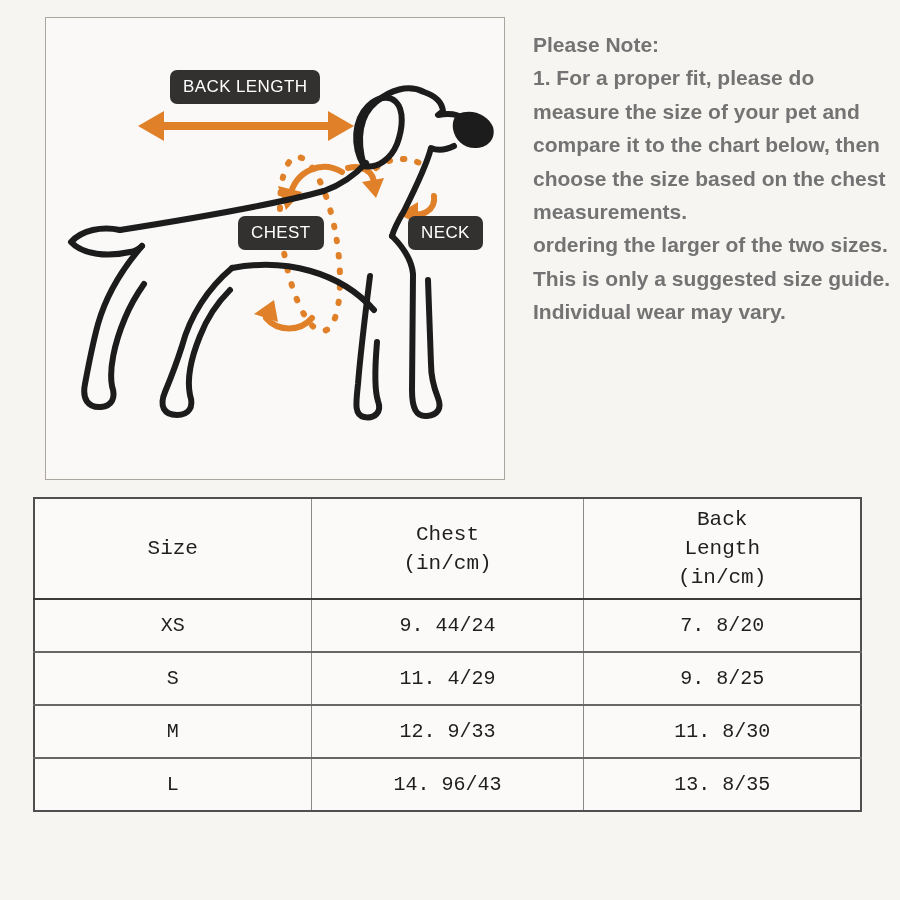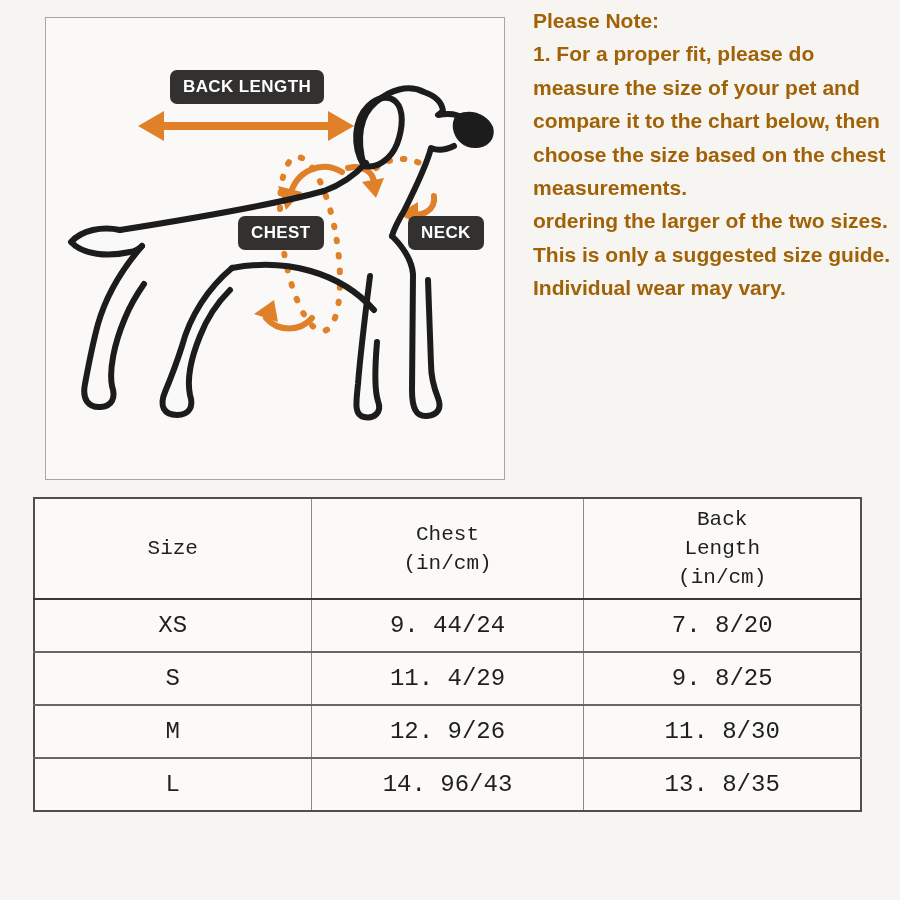--- a/index.html
+++ b/index.html
@@ -9,31 +9,31 @@
   .page { position:absolute; inset:0; width:900px; height:900px; background:#f6f5f2; }
 
   
   .diagram-box{
     position:absolute; left:45px; top:17px; width:460px; height:463px;
     background:#faf9f7; border:1px solid #aaa69f;
   }
   .diagram-box svg{ position:absolute; left:0; top:0; }
   .badge{
     position:absolute; background:#323130; color:#ffffff;
-    font-weight:bold; font-size:17px; letter-spacing:.4px;
+    font-weight:normal; font-size:17px; letter-spacing:.4px;
     padding:7px 13px; border-radius:7px; white-space:nowrap;
   }
   .badge-backlength{ left:124px; top:52px; }
   .badge-chest{ left:192px; top:198px; }
   .badge-neck{ left:362px; top:198px; }
 
   
   .note{
-    position:absolute; left:533px; top:4px; width:360px;
-    color:#a16207; font-size:21px; font-weight:600; line-height:33.4px;
+    position:absolute; left:533px; top:28px; width:360px;
+    color:#737373; font-size:21px; font-weight:600; line-height:33.4px;
   }
   .note-line{ white-space:nowrap; }
 
   
   table.size-table{
     position:absolute; left:33px; top:497px; width:829px;
     border-collapse:collapse; table-layout:fixed;
     background:#fbfaf8;
     font-family:"Liberation Mono","DejaVu Sans Mono", monospace;
     color:#1f1f1f;
@@ -44,21 +44,21 @@
   table.size-table col.c3{ width:33.5%; }
   table.size-table th, table.size-table td{
     border-left:1px solid #8a8a8a; border-right:1px solid #8a8a8a;
     text-align:center; vertical-align:middle; font-weight:normal;
   }
   table.size-table thead th{
     height:101px; font-size:21px; line-height:29px;
     white-space:pre-line; border-bottom:2px solid #3a3a3a;
   }
   table.size-table tbody td{
-    height:53px; font-size:24px; border-top:2px solid #676767;
+    height:53px; font-size:20px; border-top:2px solid #676767;
   }
   table.size-table tbody tr:first-child td{ border-top:none; }
 </style>
 </head>
 <body>
 
 <div class="page">
 
   <div class="diagram-box">
     <svg width="458" height="461" viewBox="0 0 458 461">
@@ -153,21 +153,21 @@
         <td>9. 44/24</td>
         <td>7. 8/20</td>
       </tr>
       <tr>
         <td>S</td>
         <td>11. 4/29</td>
         <td>9. 8/25</td>
       </tr>
       <tr>
         <td>M</td>
-        <td>12. 9/26</td>
+        <td>12. 9/33</td>
         <td>11. 8/30</td>
       </tr>
       <tr>
         <td>L</td>
         <td>14. 96/43</td>
         <td>13. 8/35</td>
       </tr>
     </tbody>
   </table>
 

